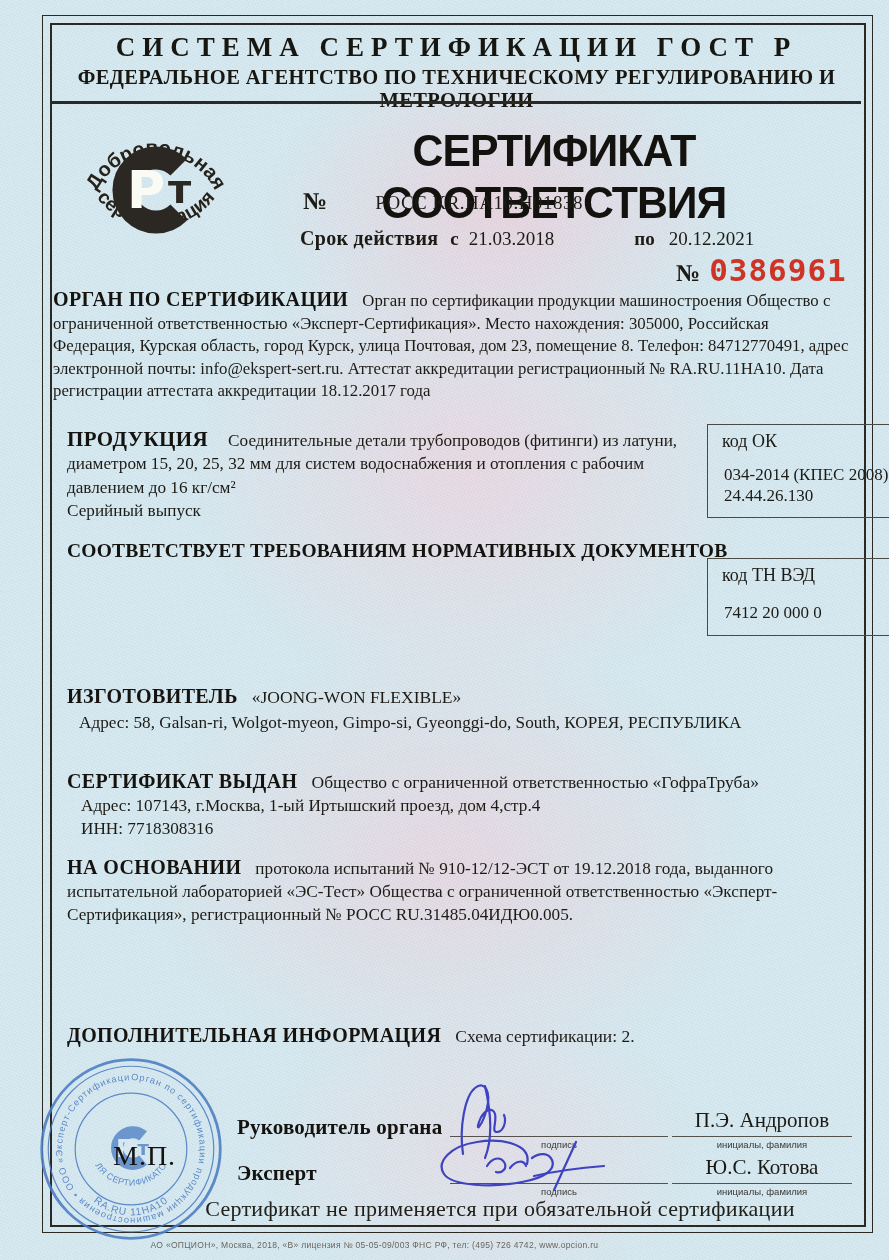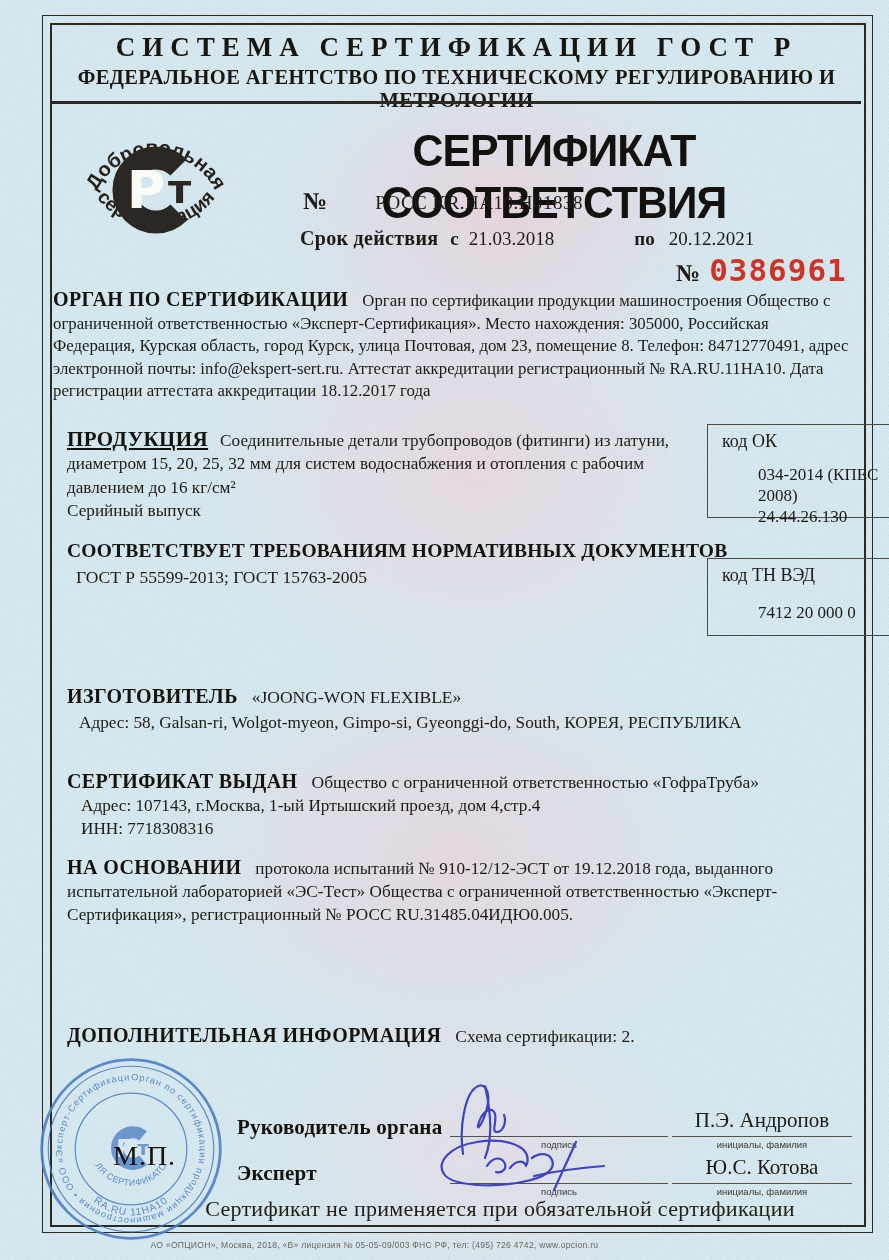--- a/index.html
+++ b/index.html
@@ -34,24 +34,24 @@
   .valrow .d1{margin-left:10px;}
   .valrow .po{font-weight:bold;margin-left:80px;}
   .valrow .d2{margin-left:14px;}
   .serial{left:676px;top:252px;display:flex;align-items:baseline;gap:9px;}
   .serial .no{font-weight:bold;font-size:24px;}
   .serial .digits{font-family:"DejaVu Sans Mono",monospace;font-weight:bold;font-size:31px;letter-spacing:1px;color:#cd3425;}
   .sec{line-height:22.5px;font-size:16.8px;}
   .sec .h{font-weight:bold;font-size:20px;letter-spacing:.4px;margin-right:14px;color:#15130f;}
   .organ{left:53px;top:288px;width:798px;}
   .product{left:67px;top:404px;width:614px;white-space:pre-line;font-size:17.2px;line-height:23.5px;}
-  .product .h{font-size:21px;margin-right:12px;text-decoration:underline;}
+  .product .h{font-size:21px;margin-right:20px;}
   .codebox{left:707px;width:182px;border:1px solid #4a4a45;border-right:none;padding:6px 0 0 14px;box-sizing:border-box;}
   .codebox .lbl{font-size:18px;}
-  .codebox .vals{margin-top:12px;font-size:17px;line-height:21px;padding-left:2px;margin-left:34px;}
+  .codebox .vals{margin-top:12px;font-size:17px;line-height:21px;padding-left:2px;}
   .box-ok{top:424px;height:94px;}
   .box-tnved{top:558px;height:78px;}
   .box-tnved .vals{margin-top:16px;}
   .compliance-h{left:67px;top:540px;width:700px;font-weight:bold;font-size:19.5px;letter-spacing:.2px;color:#15130f;}
   .compliance-t{left:76px;top:567px;width:600px;font-size:17.5px;}
   .manufacturer{left:67px;top:684px;width:792px;font-size:17.5px;line-height:25px;}
   .manufacturer .addr{padding-left:12px;font-size:17.2px;}
   .issued{left:67px;top:770px;width:792px;font-size:17.5px;line-height:23px;}
   .issued .lines{padding-left:14px;font-size:17.2px;}
   .basis{left:67px;top:856px;width:794px;font-size:17.2px;line-height:23px;}
@@ -137,21 +137,20 @@
 
   <div class="abs codebox box-ok">
     <div class="lbl">код ОК</div>
     <div class="vals">
       <div>034-2014 (КПЕС 2008)</div>
       <div>24.44.26.130</div>
     </div>
   </div>
 
   <div class="abs compliance-h">СООТВЕТСТВУЕТ ТРЕБОВАНИЯМ НОРМАТИВНЫХ ДОКУМЕНТОВ</div>
-  <div class="abs compliance-t">ГОСТ Р 55599-2013; ГОСТ 15763-2005</div>
 
   <div class="abs codebox box-tnved">
     <div class="lbl">код ТН ВЭД</div>
     <div class="vals">
       <div>7412 20 000 0</div>
     </div>
   </div>
 
   <div class="abs sec manufacturer">
     <div>

